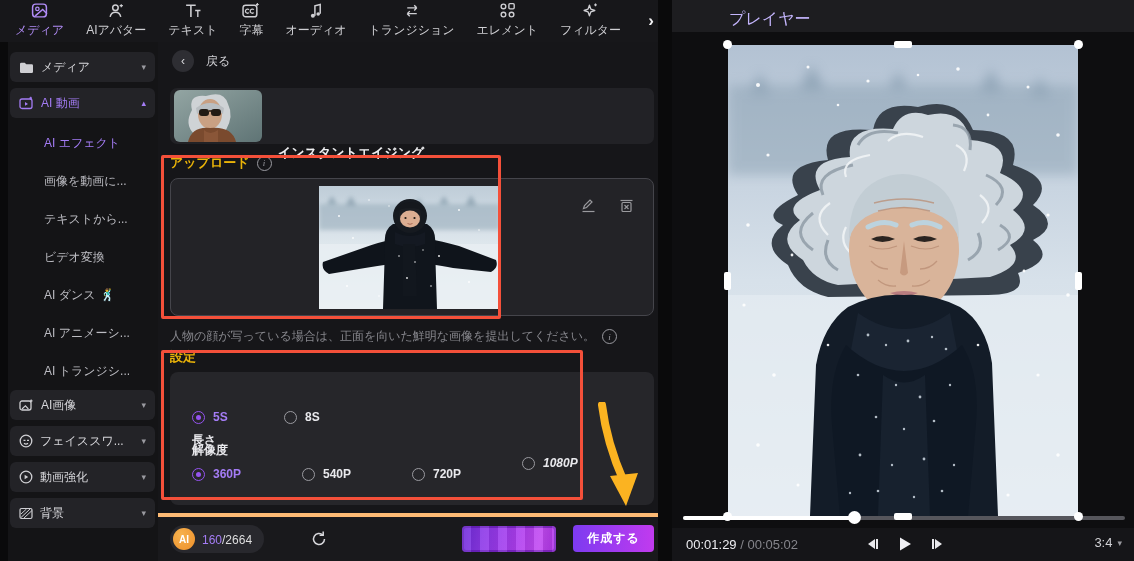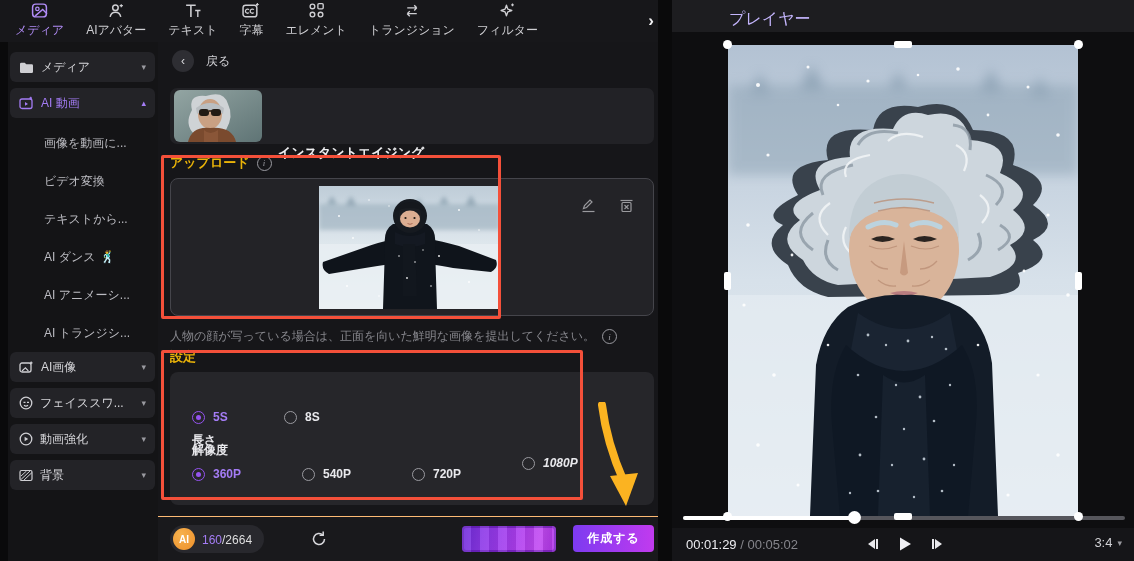--- a/index.html
+++ b/index.html
@@ -41,21 +41,21 @@
   .hint-text{color:#87878d;font-size:12px;}
   .settings-panel{position:absolute;left:12px;top:330px;width:484px;height:133px;background:#26262a;border-radius:8px;}
   .set-sub{position:absolute;color:#e8e8ec;font-size:12px;font-weight:bold;}
   .radio-opt{position:absolute;display:flex;align-items:center;gap:8px;cursor:pointer;}
   .rcircle{width:13px;height:13px;border:1.5px solid #9a9aa0;border-radius:50%;box-sizing:border-box;display:flex;align-items:center;justify-content:center;}
   .rlabel{font-size:12px;font-weight:bold;color:#e9e9ed;}
   .rdot{width:5px;height:5px;border-radius:50%;background:transparent;}
   .radio-opt.selected .rcircle{border-color:#9553f0;}
   .radio-opt.selected .rdot{background:#9553f0;}
   .radio-opt.selected .rlabel{color:#a47cf5;}
-  .footer{position:absolute;left:0;bottom:0;width:100%;height:44px;background:#19191c;border-top:1px solid #fdba74;}
+  .footer{position:absolute;left:0;bottom:0;width:100%;height:44px;background:#19191c;border-top:4px solid #fdba74;}
   .credit-pill{position:absolute;left:12px;top:8px;height:28px;border-radius:14px;background:#28282d;display:flex;align-items:center;gap:7px;padding:0 12px 0 3px;}
   .ai-badge{width:22px;height:22px;border-radius:50%;background:radial-gradient(circle at 35% 30%,#f7b24e,#ee8f2a);color:#fff;font-size:10px;font-weight:bold;display:flex;align-items:center;justify-content:center;}
   .credit-used{color:#a47cf5;font-size:12px;}
   .credit-total{color:#dededf;font-size:12px;}
   .refresh{position:absolute;left:152px;top:13px;width:18px;height:18px;cursor:pointer;}
   .blur-btn{position:absolute;left:304px;top:9px;width:94px;height:26px;border-radius:4px;cursor:pointer;
     background:linear-gradient(100deg,#6d2bd9 0%,#8b37e8 22%,#a13cee 45%,#b13ef0 62%,#c24af2 82%,#b033e8 100%);
     box-shadow:inset 0 0 0 2px rgba(90,20,170,.55);filter:blur(.4px);}
   .blur-btn:after{content:"";position:absolute;inset:0;border-radius:4px;
     background:repeating-linear-gradient(90deg,rgba(255,255,255,.10) 0 9px,rgba(0,0,0,.08) 9px 18px);}
@@ -134,36 +134,46 @@
             <rect x="1" y="3" width="13" height="11" rx="2.5" stroke="#cfcfd3" stroke-width="1.4"></rect>
             <path d="M6.7 7.2a2 2 0 100 2.8M11.2 7.2a2 2 0 100 2.8" stroke="#cfcfd3" stroke-width="1.2"></path>
             <path d="M14.5 1v2.6M13.2 2.3h2.6" stroke="#cfcfd3" stroke-width="1.1"></path>
           </svg>
         </span>
       <span>字幕</span>
     </div>
     <div class="tab">
       <span class="ticon">
           <svg width="17" height="17" viewBox="0 0 16 16" fill="none">
+            <path d="M6.5 13V3.5l5-1.2V11" stroke="#cfcfd3" stroke-width="1.4"></path>
+            <circle cx="4.6" cy="13" r="1.9" class="fillme" fill="#cfcfd3"></circle>
+            <circle cx="9.6" cy="11.3" r="1.7" class="fillme" fill="#cfcfd3"></circle>
+          </svg>
+        </span>
+      <span>オーディオ</span>
+    </div>
+    <div class="tab">
+      <span class="ticon">
+          <svg width="18" height="17" viewBox="0 0 17 16" fill="none">
+            <path d="M4 5.5h9m0 0l-2.4-2.4M13 5.5l-2.4 2.4" stroke="#cfcfd3" stroke-width="1.3"></path>
+            <path d="M13 11h-9m0 0l2.4-2.4M4 11l2.4 2.4" stroke="#cfcfd3" stroke-width="1.3"></path>
+          </svg>
+        </span>
+      <span>トランジション</span>
+    </div>
+    <div class="tab">
+      <span class="ticon">
+          <svg width="17" height="17" viewBox="0 0 16 16" fill="none">
             <circle cx="4.2" cy="4.2" r="2.2" stroke="#cfcfd3" stroke-width="1.3"></circle>
             <circle cx="4.2" cy="11.8" r="2.2" stroke="#cfcfd3" stroke-width="1.3"></circle>
             <circle cx="11.8" cy="11.8" r="2.2" stroke="#cfcfd3" stroke-width="1.3"></circle>
             <rect x="9.3" y="1.5" width="5" height="5" rx="1" stroke="#cfcfd3" stroke-width="1.3"></rect>
           </svg>
         </span>
       <span>エレメント</span>
-    </div>
-    <div class="tab">
-      <span class="ticon">
-          <svg width="18" height="17" viewBox="0 0 17 16" fill="none">
-            <path d="M4 5.5h9m0 0l-2.4-2.4M13 5.5l-2.4 2.4" stroke="#cfcfd3" stroke-width="1.3"></path>
-            <path d="M13 11h-9m0 0l2.4-2.4M4 11l2.4 2.4" stroke="#cfcfd3" stroke-width="1.3"></path>
-          </svg>
-        </span>
-      <span>トランジション</span>
     </div>
     <div class="tab">
       <span class="ticon">
           <svg width="17" height="17" viewBox="0 0 16 16" fill="none">
             <path d="M7 3l1.3 3.7L12 8l-3.7 1.3L7 13 5.7 9.3 2 8l3.7-1.3L7 3z" stroke="#cfcfd3" stroke-width="1.3" stroke-linejoin="round"></path>
             <path d="M12.7 1.5v2.4M11.5 2.7h2.4" stroke="#cfcfd3" stroke-width="1.1"></path>
           </svg>
         </span>
       <span>フィルター</span>
     </div>
@@ -184,28 +194,31 @@
       <span>
           <svg width="15" height="14" viewBox="0 0 15 14" fill="none">
             <rect x="1" y="3" width="12" height="9.5" rx="2" stroke="#a47cf5" stroke-width="1.3"></rect>
             <path d="M6 6l3 1.9L6 9.8V6z" fill="#a47cf5"></path>
             <path d="M11.7.8v2.6M10.4 2.1H13" stroke="#a47cf5" stroke-width="1.1"></path>
           </svg>
         </span>
       <span>AI 動画</span>
       <span class="caret">▴</span>
     </div>
+    <div class="side-sub active">
+        <span>AI エフェクト</span>
+      </div>
     <div class="side-sub">
         <span>画像を動画に...</span>
       </div>
     <div class="side-sub">
+        <span>テキストから...</span>
+      </div>
+    <div class="side-sub">
         <span>ビデオ変換</span>
-      </div>
-    <div class="side-sub">
-        <span>テキストから...</span>
       </div>
     <div class="side-sub">
         <span>AI ダンス</span>
         <span class="emoji">🕺</span>
       </div>
     <div class="side-sub">
         <span>AI アニメーシ...</span>
       </div>
     <div class="side-sub">
         <span>AI トランジシ...</span>

